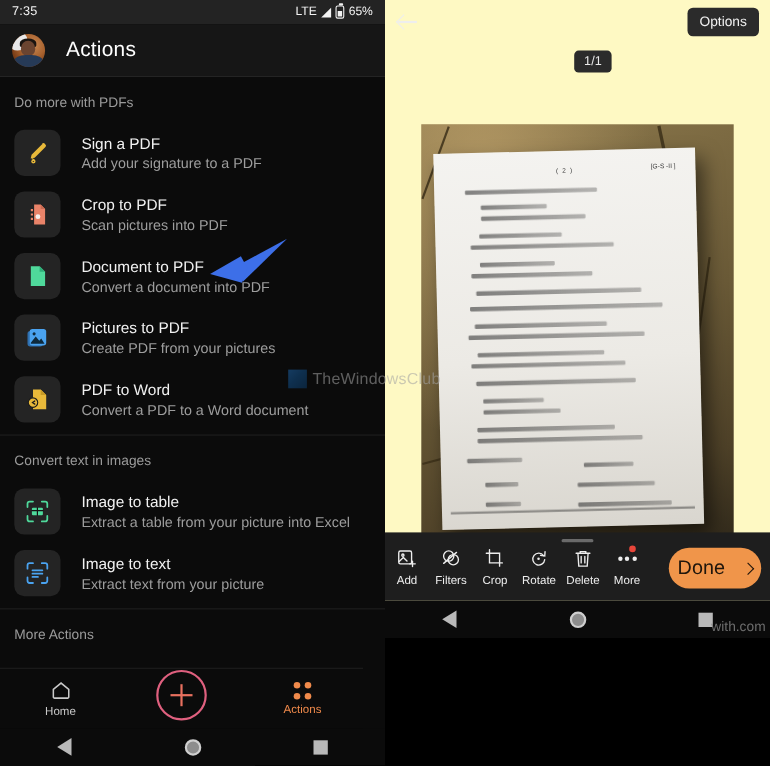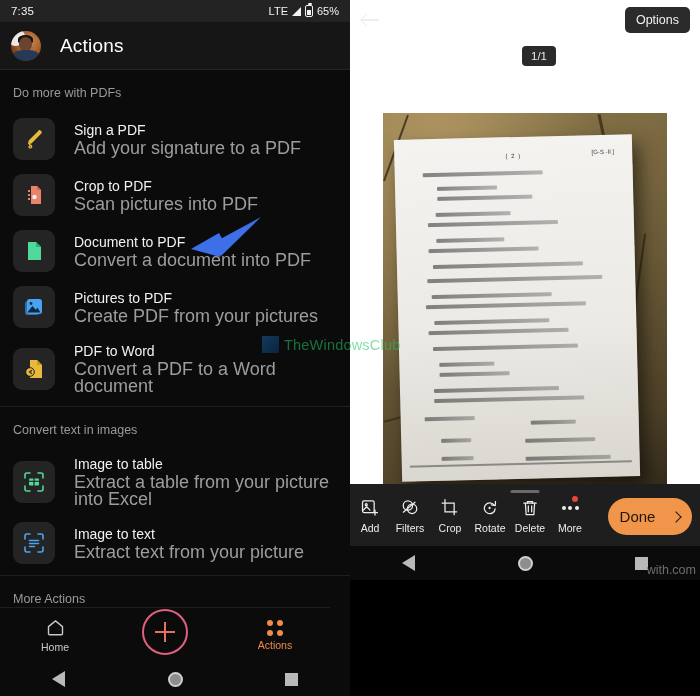--- a/index.html
+++ b/index.html
@@ -83,37 +83,37 @@
   .divider { height: 1px; background: #1f1f1f; margin-top: 4px; }
 
   .row { display: flex; align-items: center; padding: 7px 0 7px 13px; }
   .row-icon {
     width: 42px; height: 42px; border-radius: 9px;
     background: #242424; flex: 0 0 auto;
     display: flex; align-items: center; justify-content: center;
   }
   .row-text { margin-left: 19px; }
   .row-title { color: #f1f1f1; font-size: 14px; line-height: 18px; }
-  .row-sub { color: #9d9d9d; font-size: 18px; line-height: 17px; margin-top: 1px; }
+  .row-sub { color: #9d9d9d; font-size: 13px; line-height: 17px; margin-top: 1px; }
 
   
   .arrow { position: absolute; pointer-events: none; }
   .arrow-left { left: 183px; top: 214px; }
 
   
   .wm-twc {
     position: absolute; left: 262px; top: 336px;
     display: flex; align-items: center; gap: 5px;
     opacity: .55; pointer-events: none; z-index: 6;
   }
   .wm-twc .logo {
     width: 17px; height: 17px;
     background: linear-gradient(135deg,#1d63a8 0%,#124e86 45%,#0c3a66 100%);
   }
-  .wm-twc .txt { color: #22c55e; font-size: 14.5px; letter-spacing: .2px; }
+  .wm-twc .txt { color: #a3a3a3; font-size: 14.5px; letter-spacing: .2px; }
 
   
   .bottom-nav {
     position: absolute; left: 0; bottom: 34px; width: 330px; height: 55px;
     background: #0b0b0b; border-top: 1px solid #1e1e1e;
     display: flex; align-items: center;
   }
   .nav-item { flex: 1; display: flex; flex-direction: column; align-items: center; gap: 3px; }
   .nav-label { font-size: 10.5px; color: #c9c9c9; }
   .nav-label.active { color: #f08a4b; }
@@ -146,21 +146,21 @@
   }
   .sys-home {
     width: 15px; height: 15px; border-radius: 50%;
     background: #8d8d8d; border: 2px solid #cfcfcf;
   }
   .sys-recent { width: 13px; height: 13px; background: #b9b9b9; }
 
   
   .phone-right {
     position: relative; width: 350px; height: 580px;
-    background: #ffffff; overflow: hidden;
+    background: #fef9c3; overflow: hidden;
   }
   .r-topbar { height: 40px; display: flex; align-items: center; padding: 0 10px; }
   .back-arrow { width: 22px; height: 22px; position: relative; }
   .back-arrow::before {
     content:""; position:absolute; left:2px; top:10px; width:17px; height:1.6px; background:#eee;
   }
   .back-arrow::after {
     content:""; position:absolute; left:2px; top:6px; width:9px; height:9px;
     border-left:1.6px solid #eee; border-bottom:1.6px solid #eee; transform: rotate(45deg);
   }
@@ -226,21 +226,21 @@
   .dots i { width:4px; height:4px; border-radius:50%; background:#ededed; display:block; }
   .badge-dot {
     position:absolute; top: -2px; right: 12px; width: 6px; height: 6px;
     border-radius: 50%; background: #e8463a;
   }
   .done-btn {
     position:absolute; right: 8px; top: 14px;
     background: #f0954a; color: #20160c;
     border-radius: 19px; height: 37px; width: 84px;
     display: flex; align-items: center; justify-content: center; gap: 17px;
-    font-size: 15px;
+    font-size: 18px;
   }
   .chev {
     width: 8px; height: 8px;
     border-top: 1.8px solid #20160c; border-right: 1.8px solid #20160c;
     transform: rotate(45deg);
   }
   .wm-wsxdn {
     position: absolute; right: 4px; bottom: 3px;
     color: #7e7e7e; font-size: 12.5px; opacity: .85; z-index: 7;
   }

